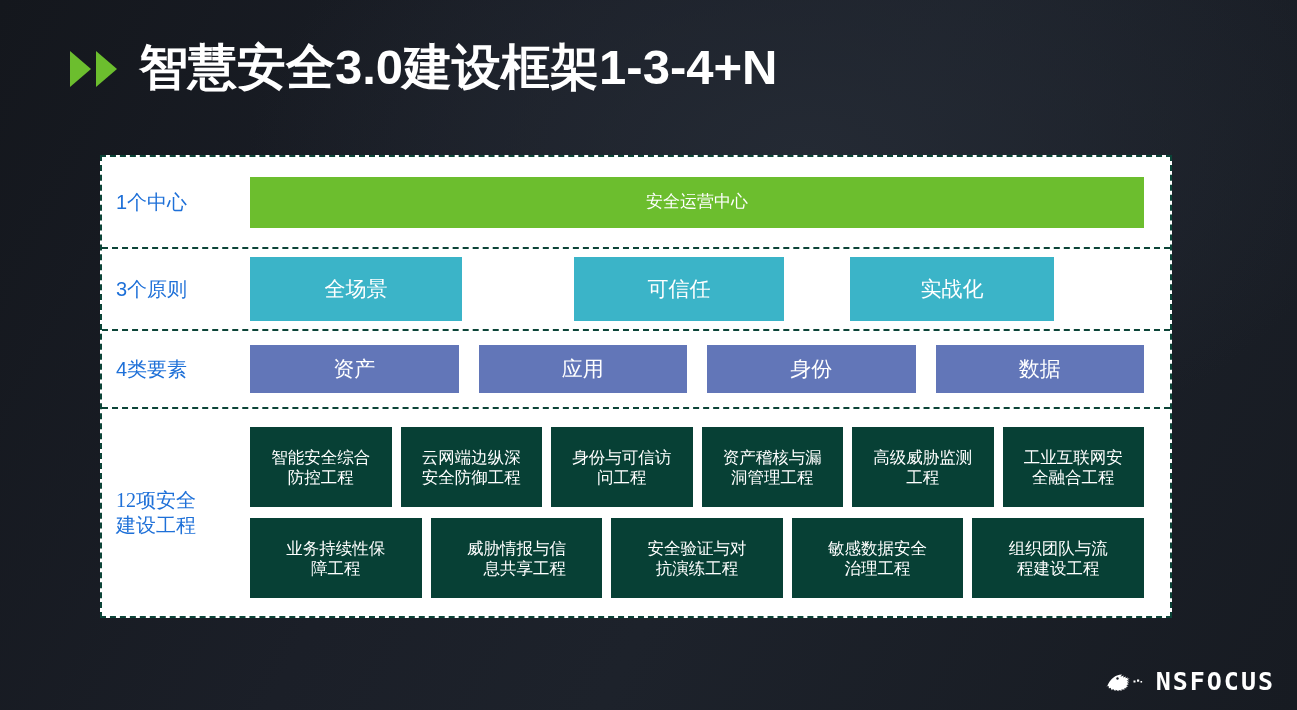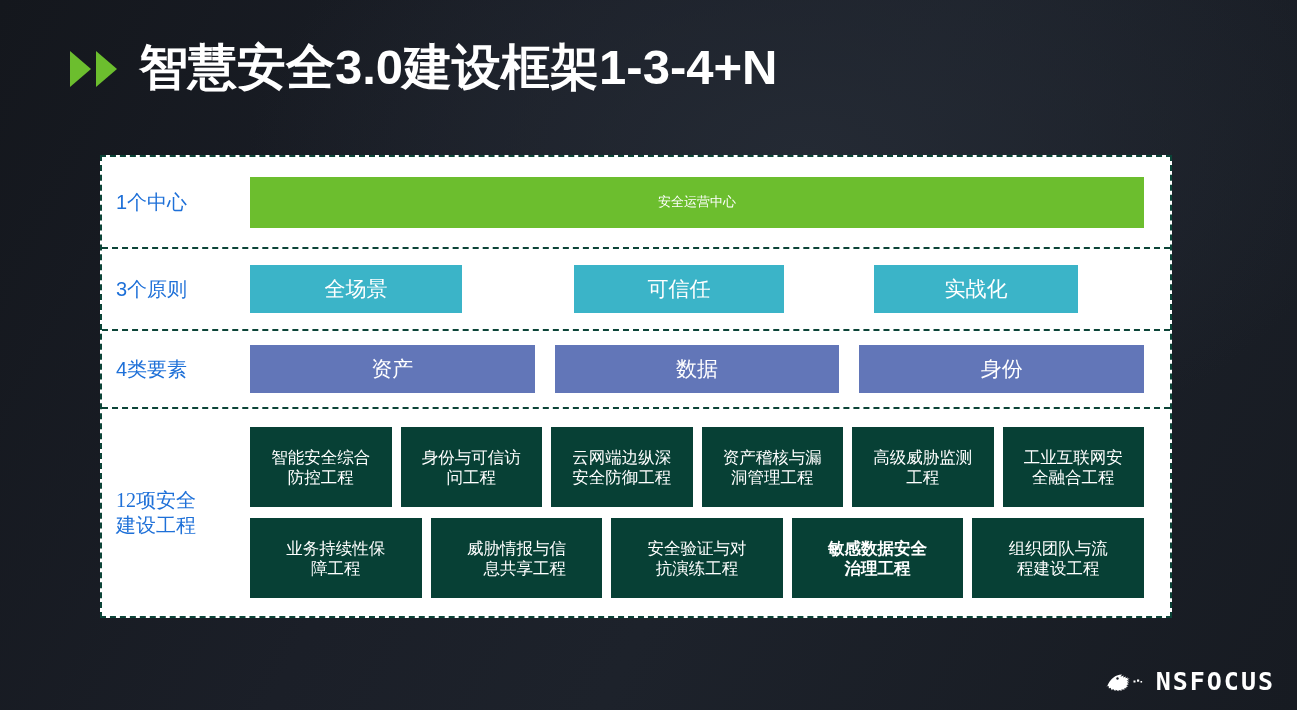--- a/index.html
+++ b/index.html
@@ -113,32 +113,32 @@
     justify-content: center;
     text-align: center;
     line-height: 1.22;
   }
 
   
   #center-bar {
     width: 100%;
     height: 51px;
     background: #6cbe2e;
-    font-size: 13px;
+    font-size: 17px;
   }
 
   
   #row-principles .row-content { gap: 0; }
   .principle-box {
-    height: 48px;
+    height: 64px;
     background: #3bb4c8;
     font-size: 21px;
   }
   #principle-0 { width: 212px; margin-right: 112px; }
-  #principle-1 { width: 210px; margin-right: 90px; }
+  #principle-1 { width: 210px; margin-right: 66px; }
   #principle-2 { width: 204px; }
 
   
   #row-elements .row-content { gap: 20px; }
   .element-box {
     flex: 1 1 0;
     height: 48px;
     background: #6276b8;
     font-size: 21px;
   }
@@ -209,51 +209,52 @@
         <div class="cell principle-box" id="principle-0">全场景</div>
         <div class="cell principle-box" id="principle-1">可信任</div>
         <div class="cell principle-box" id="principle-2">实战化</div>
       </div>
     </div>
 
     <div class="fw-row" id="row-elements">
       <div class="row-label">4类要素</div>
       <div class="row-content">
         <div class="cell element-box">资产</div>
+        <div class="cell element-box">应用</div>
+        <div class="cell element-box">身份</div>
         <div class="cell element-box">数据</div>
-        <div class="cell element-box">身份</div>
       </div>
     </div>
 
     <div class="fw-row" id="row-projects">
       <div class="row-label" style="white-space: pre-line; font-family: Liberation Serif, serif;">12项安全
 建设工程</div>
       <div class="row-content">
         <div class="project-grid">
           <div class="cell project-box" style="white-space: pre-line;">智能安全综合
 防控工程</div>
+          <div class="cell project-box" style="white-space: pre-line;">云网端边纵深
+安全防御工程</div>
           <div class="cell project-box" style="white-space: pre-line;">身份与可信访
 问工程</div>
-          <div class="cell project-box" style="white-space: pre-line;">云网端边纵深
-安全防御工程</div>
           <div class="cell project-box" style="white-space: pre-line;">资产稽核与漏
 洞管理工程</div>
           <div class="cell project-box" style="white-space: pre-line;">高级威胁监测
 工程</div>
           <div class="cell project-box" style="white-space: pre-line;">工业互联网安
 全融合工程</div>
         </div>
         <div class="project-grid">
           <div class="cell project-box" style="white-space: pre-line;">业务持续性保
 障工程</div>
           <div class="cell project-box" style="white-space: pre-line; text-align: right;">威胁情报与信
 息共享工程</div>
           <div class="cell project-box" style="white-space: pre-line;">安全验证与对
 抗演练工程</div>
-          <div class="cell project-box" style="white-space: pre-line; font-weight: bold;">敏感数据安全
+          <div class="cell project-box" style="white-space: pre-line;">敏感数据安全
 治理工程</div>
           <div class="cell project-box" style="white-space: pre-line;">组织团队与流
 程建设工程</div>
         </div>
       </div>
     </div>
 
   </div>
 
   <div id="logo">

